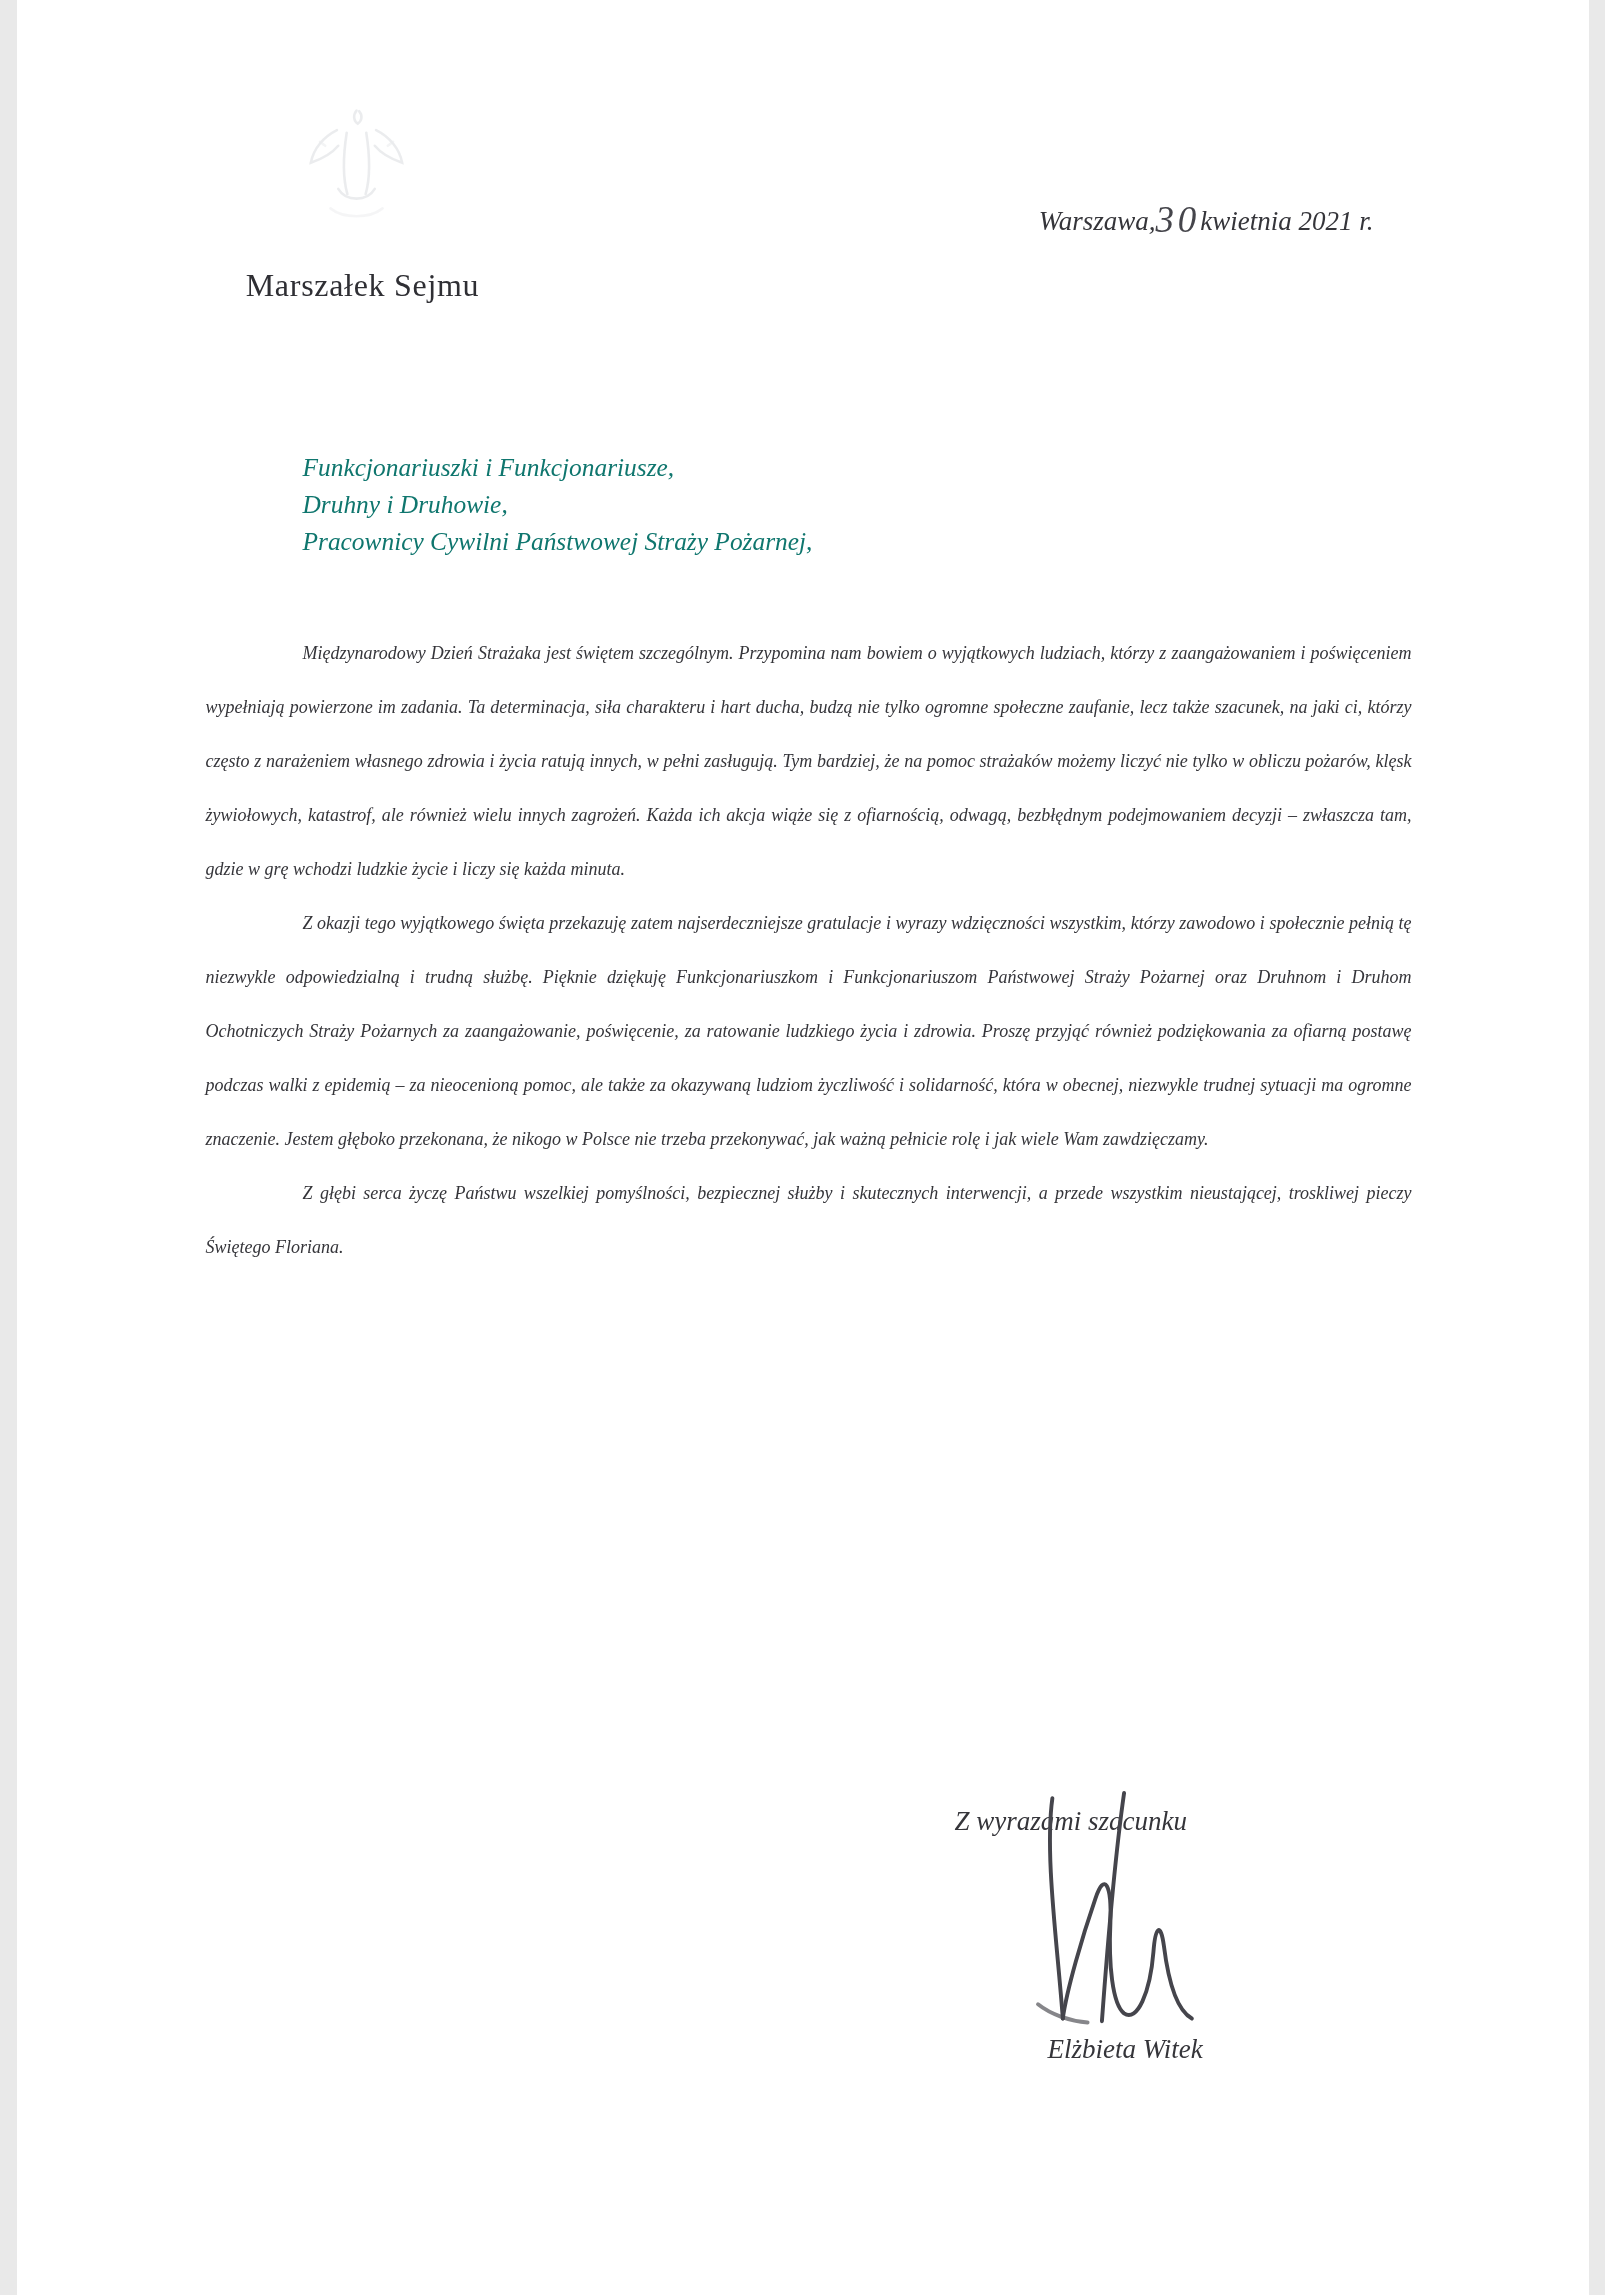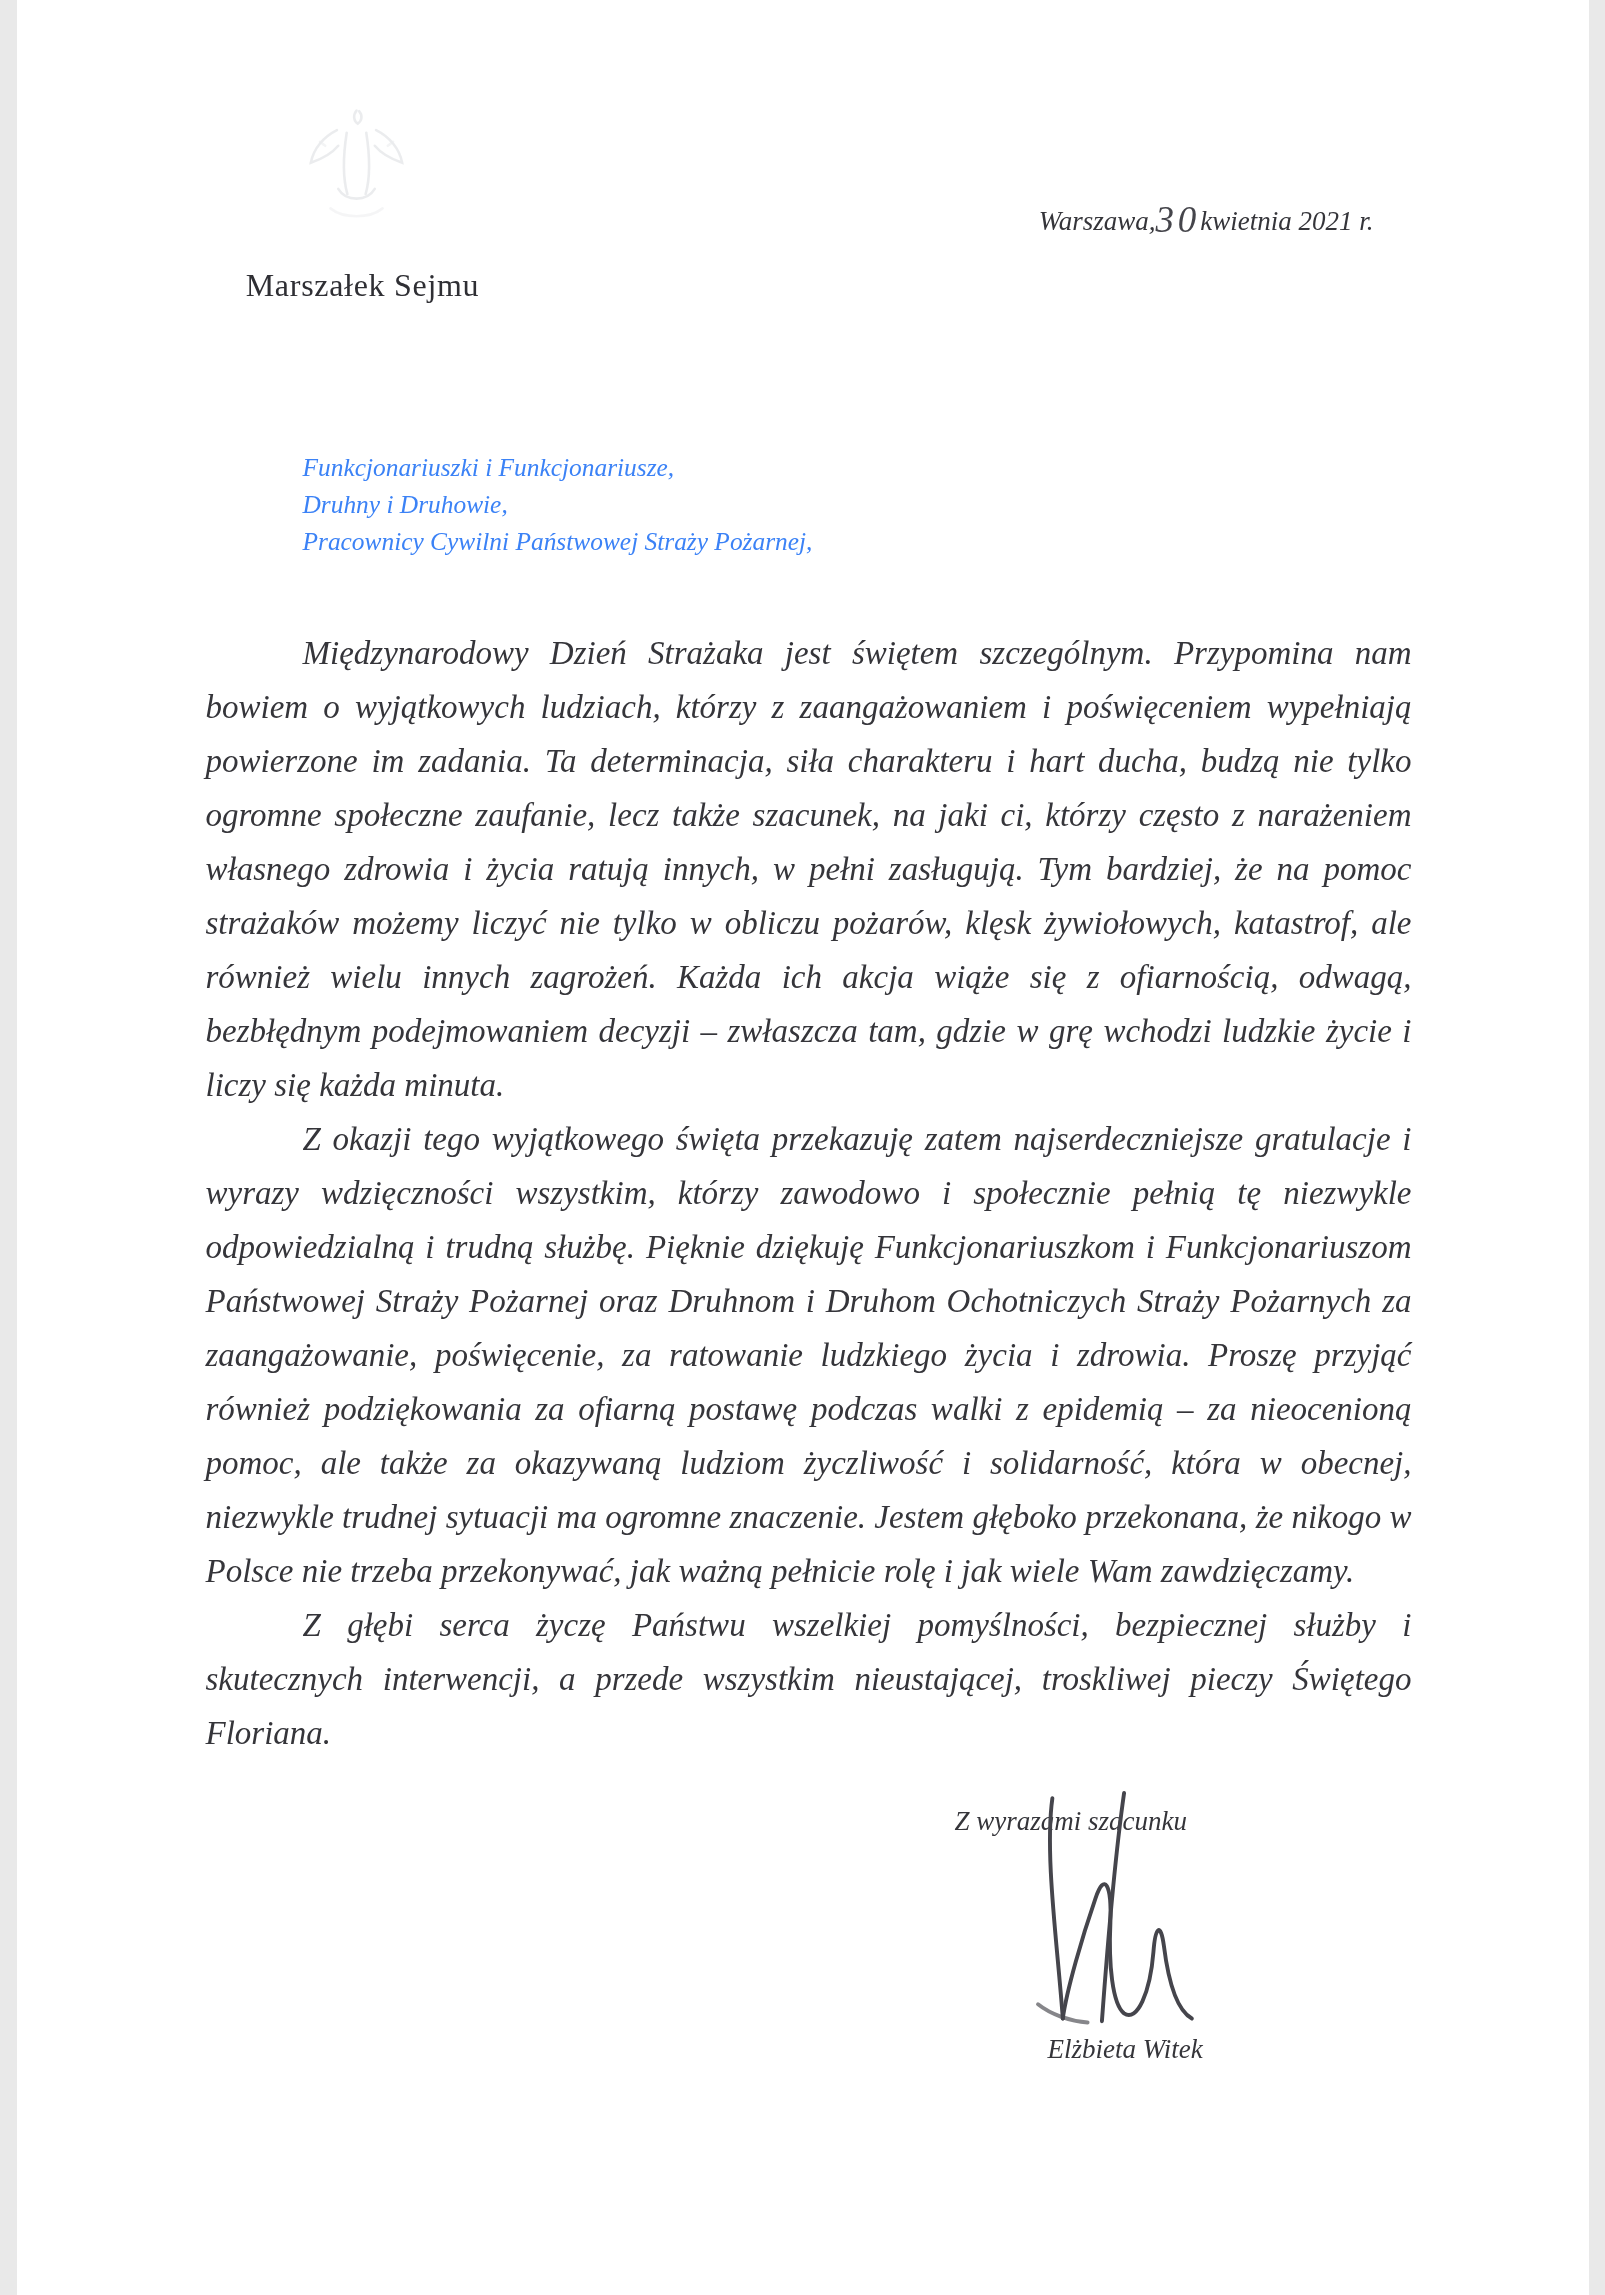--- a/index.html
+++ b/index.html
@@ -58,31 +58,31 @@
   }
 
   
   .salutation {
     position: absolute;
     left: 286px;
     top: 449px;
     font-style: italic;
     font-size: 25.4px;
     line-height: 37px;
-    color: #3b82f6;
+    color: #0f766e;
   }
 
   
   .letter-body {
     position: absolute;
     left: 189px;
     top: 626px;
     width: 1206px;
     font-style: italic;
-    font-size: 33px;
+    font-size: 18px;
     line-height: 54px;
     text-align: justify;
     color: #35353a;
   }
   .letter-body p {
     text-indent: 97px;
     margin: 0;
   }
 
   

